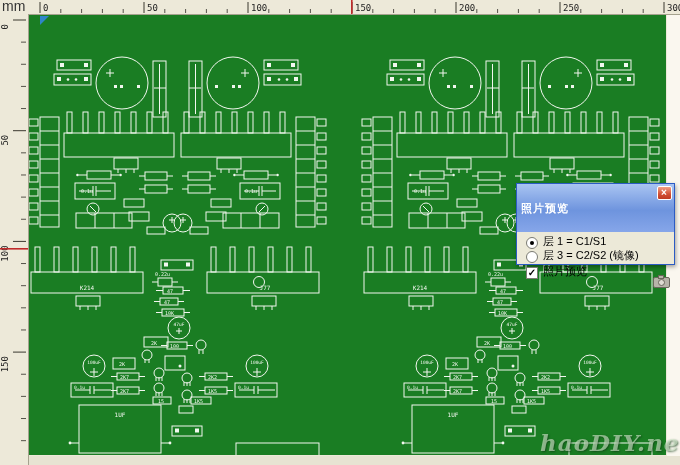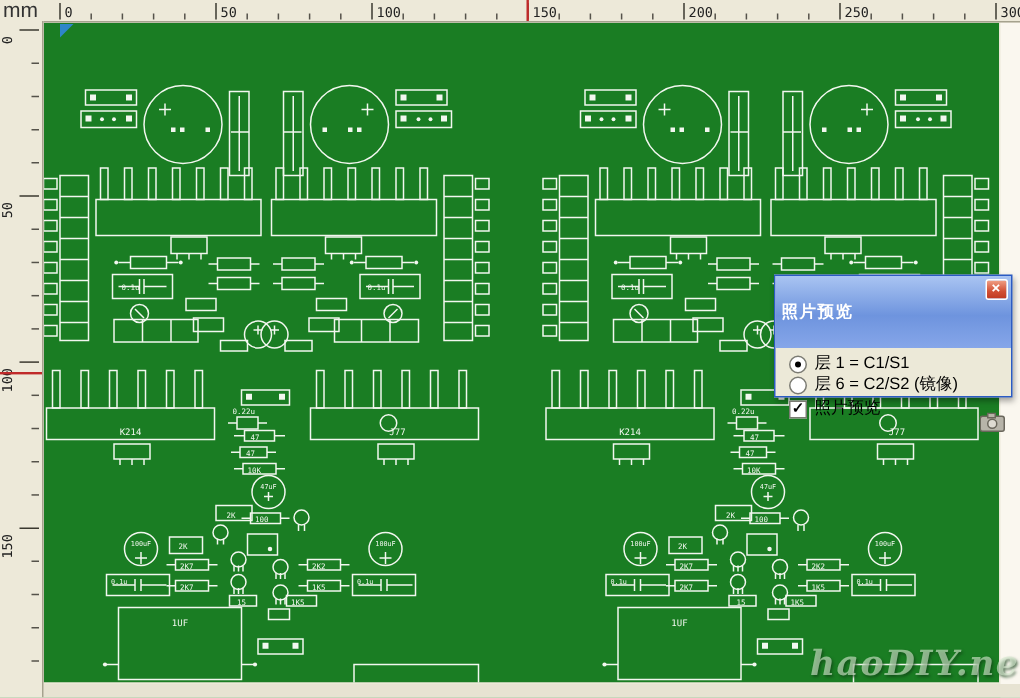--- a/index.html
+++ b/index.html
@@ -310,21 +310,21 @@
       <span>照片预览</span>
       <span class="close">×</span>
     </div>
     <div class="body">
       <div class="row">
         <span class="radio on" id="opt0"></span>
         <span class="lbl">层 1 = C1/S1</span>
       </div>
       <div class="row">
         <span class="radio" id="opt1"></span>
-        <span class="lbl">层 6 = C2/S2 (镜像)</span>
+        <span class="lbl">层 3 = C2/S2 (镜像)</span>
       </div>
       <div class="row gap">
         <span class="chk on" id="opt2"></span>
         <span class="lbl">照片预览</span>
       </div>
       <button class="cam">
         <svg width="17" height="13">
           <rect x="0.5" y="2.5" width="16" height="10" rx="1.5" fill="#b7b4a9" stroke="#6a675c"></rect>
           <rect x="5.5" y="0.5" width="5" height="3" fill="#b7b4a9" stroke="#6a675c"></rect>
           <circle cx="8.5" cy="7.5" r="3" fill="#dedbd2" stroke="#6a675c"></circle>

